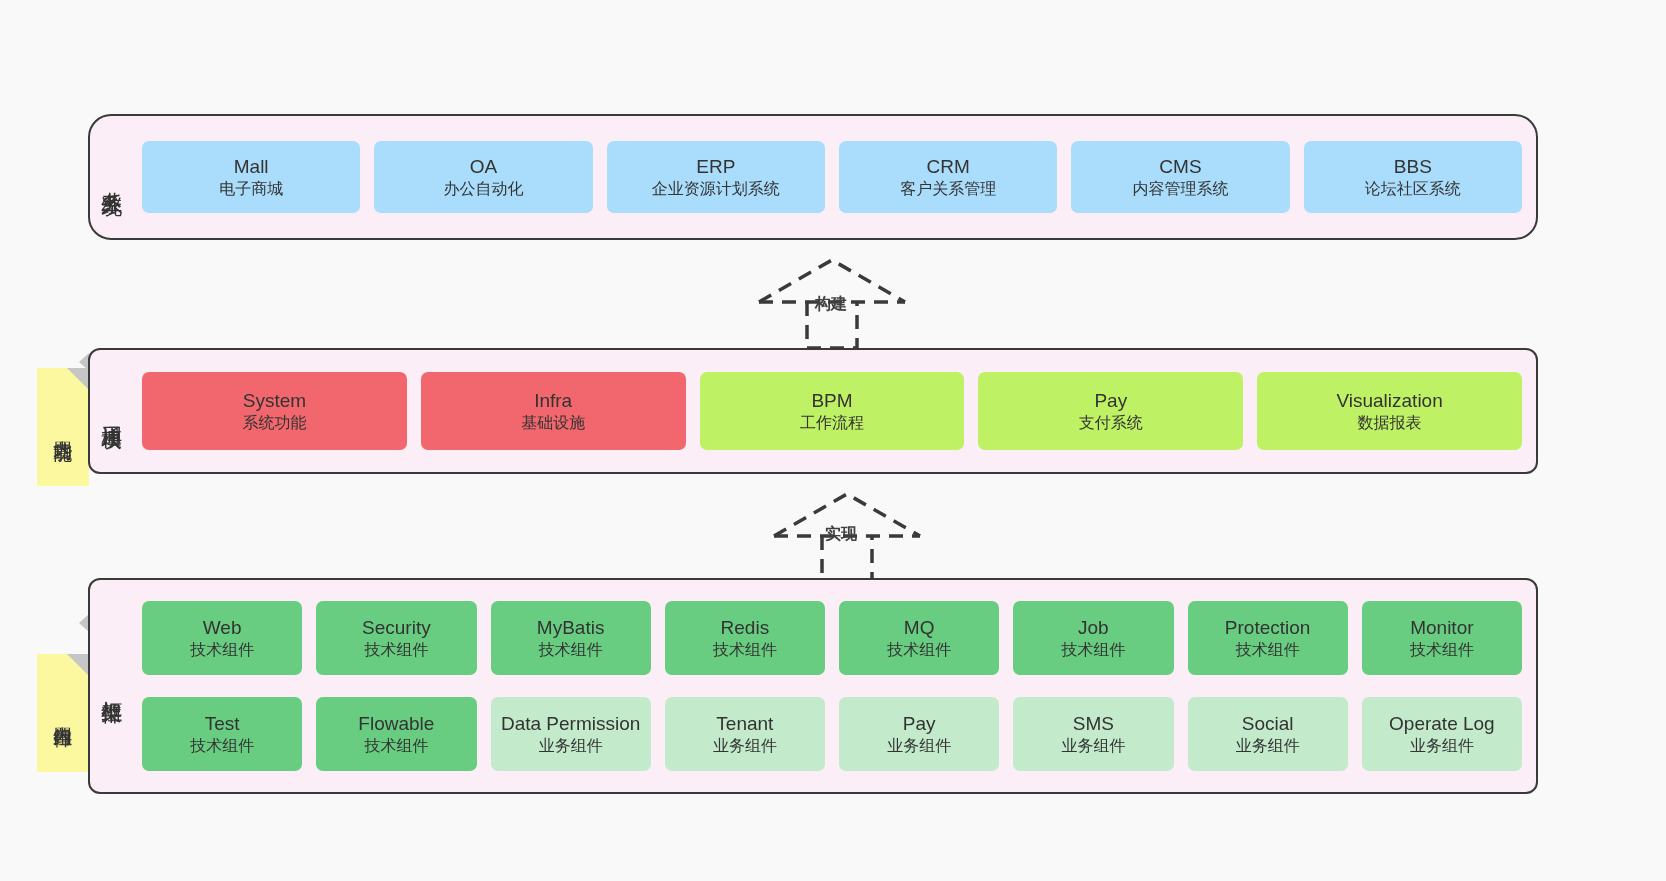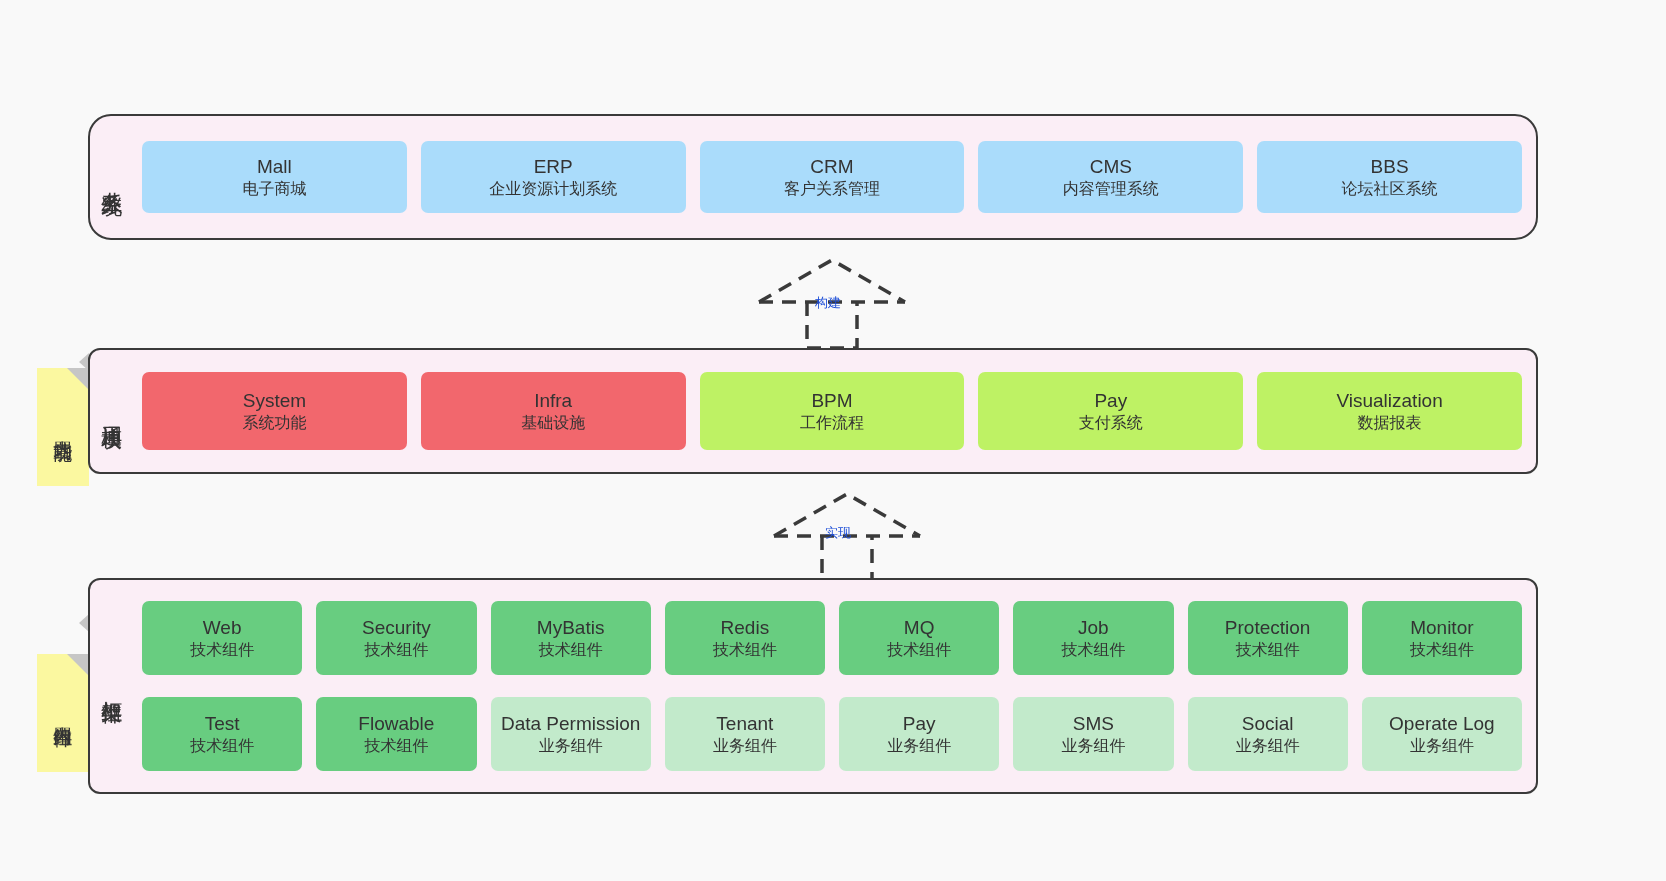--- a/index.html
+++ b/index.html
@@ -158,40 +158,45 @@
     width: 150px;
     height: 92px;
   }
   #arrow-build   { left: 757px; top: 258px; }
   #arrow-impl    { left: 772px; top: 492px; }
 
   .uml-arrow svg { display: block; overflow: visible; }
 
   .uml-label {
     position: absolute;
-    font-size: 13px;
-    color: #1d4ed8;
+    font-size: 16px;
+    color: #404040;
     background: transparent;
     white-space: nowrap;
     user-select: none;
+    font-weight: bold;
   }
   #label-build { left: 815px; top: 294px; }
   #label-impl  { left: 825px; top: 524px; }
 </style>
 </head>
 <body>
 
 <div id="canvas">
 
   <div class="layer" id="layer-business">
     <div class="layer-caption">业务系统</div>
     <div class="cards">
       <div class="card c-blue">
         <div class="en">Mall</div>
         <div class="cn">电子商城</div>
+      </div>
+      <div class="card c-blue">
+        <div class="en">OA</div>
+        <div class="cn">办公自动化</div>
       </div>
       <div class="card c-blue">
         <div class="en">ERP</div>
         <div class="cn">企业资源计划系统</div>
       </div>
       <div class="card c-blue">
         <div class="en">CRM</div>
         <div class="cn">客户关系管理</div>
       </div>
       <div class="card c-blue">

